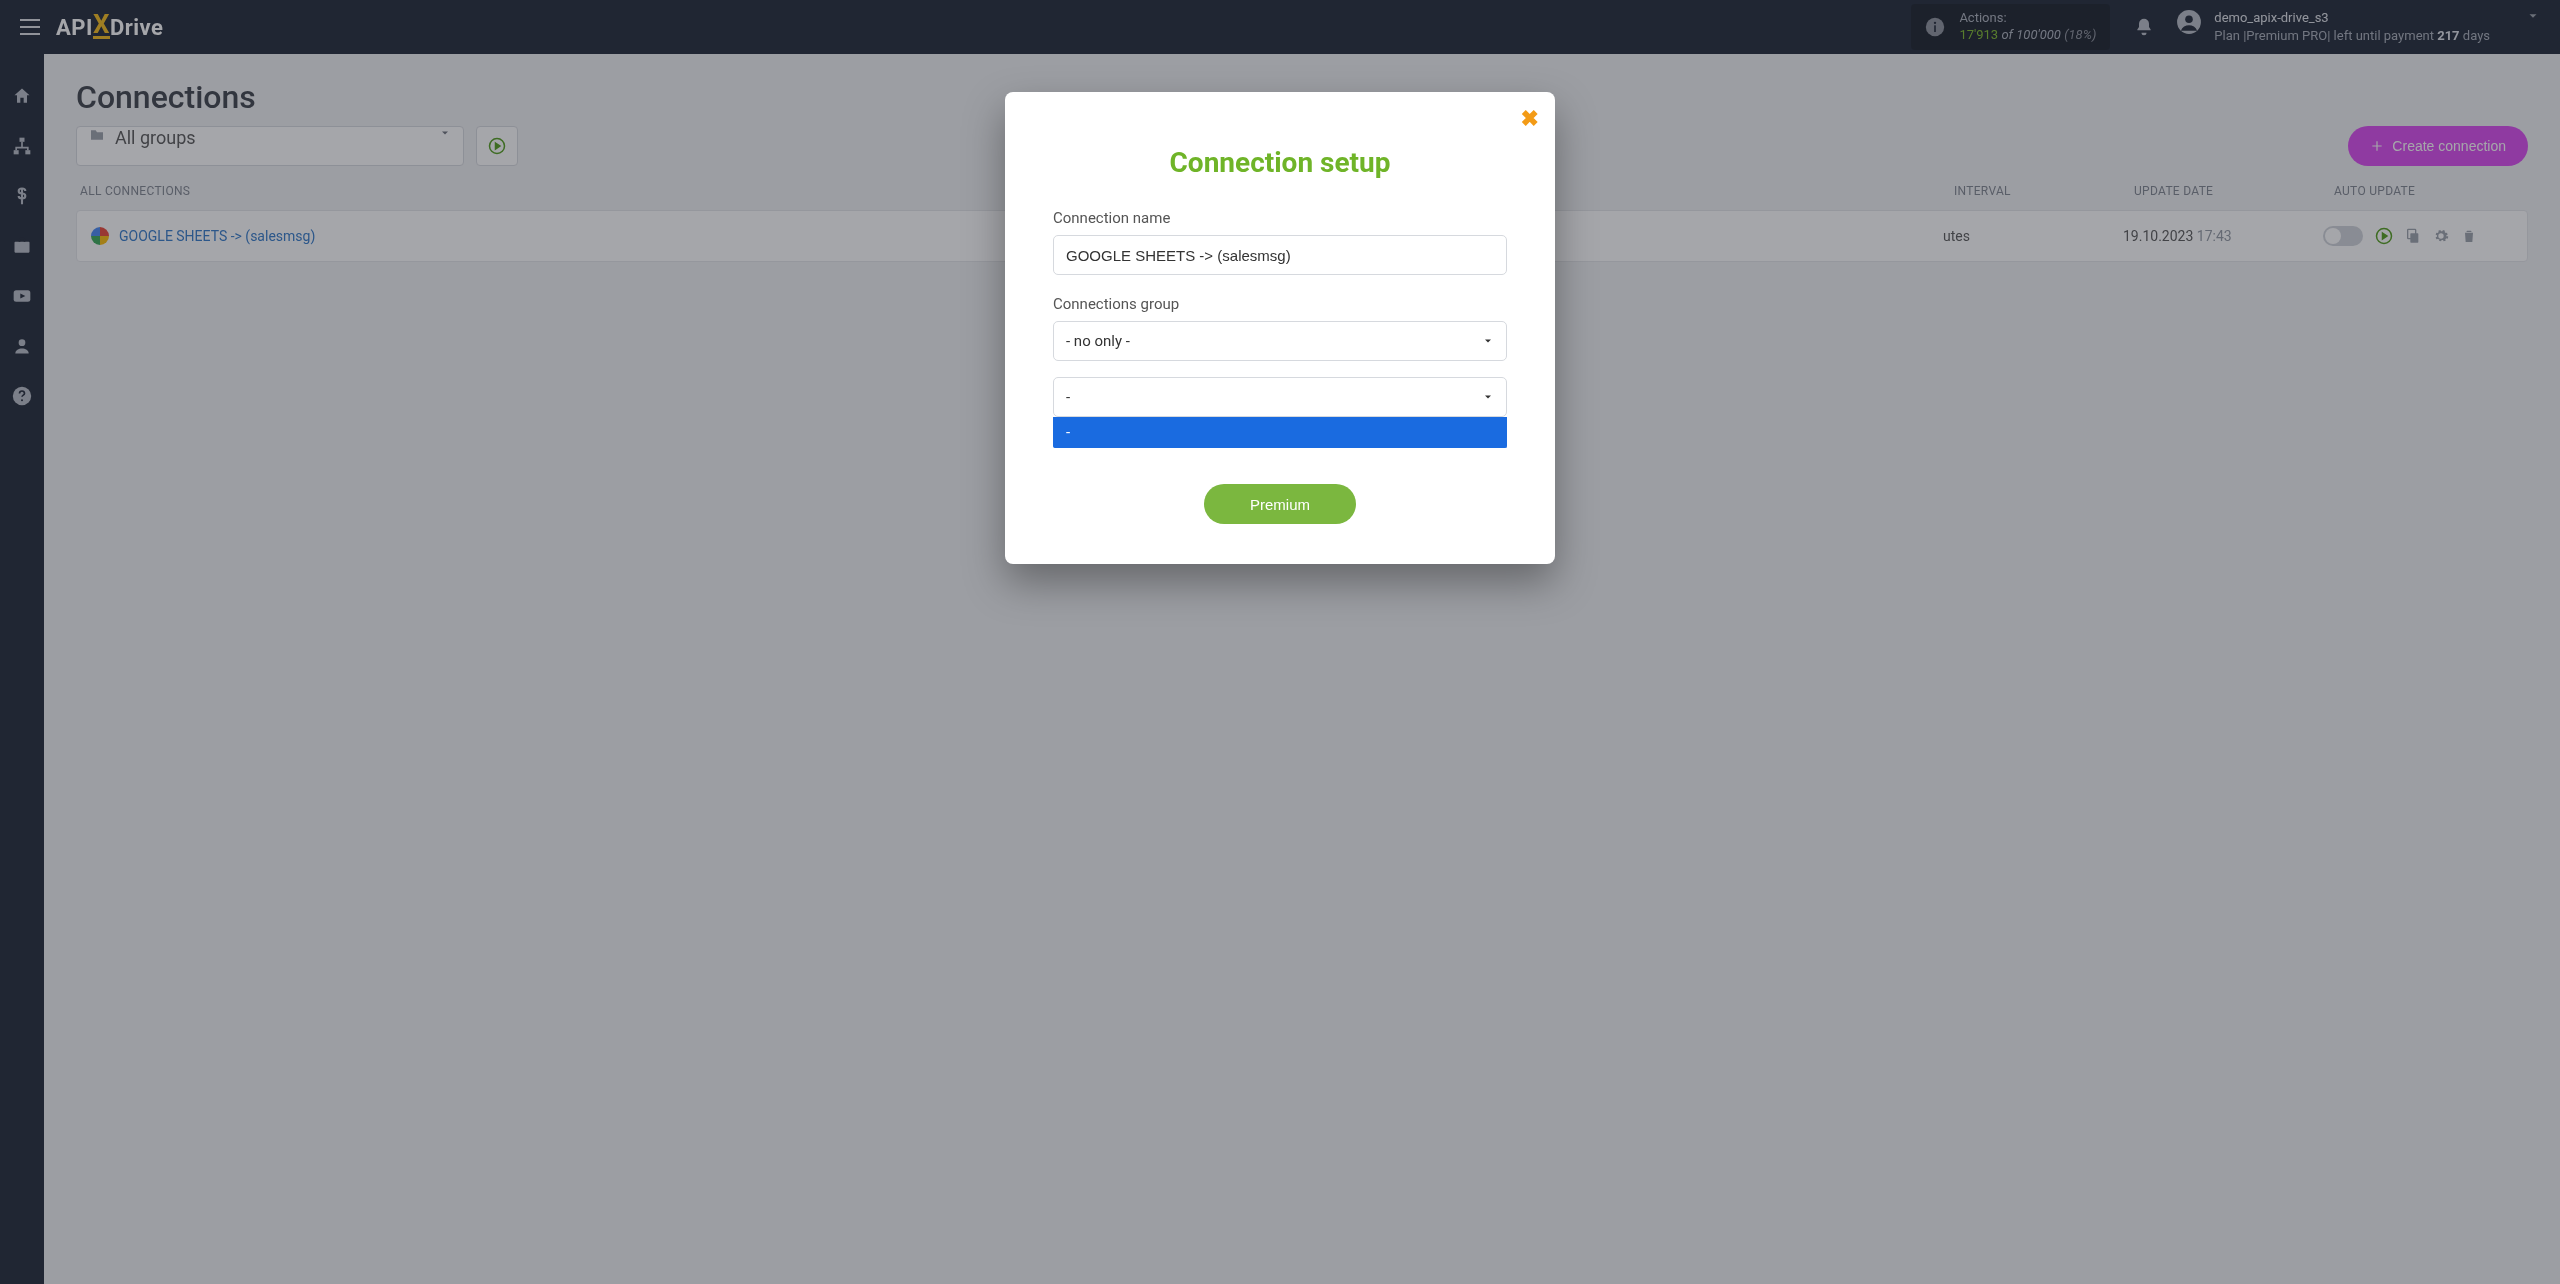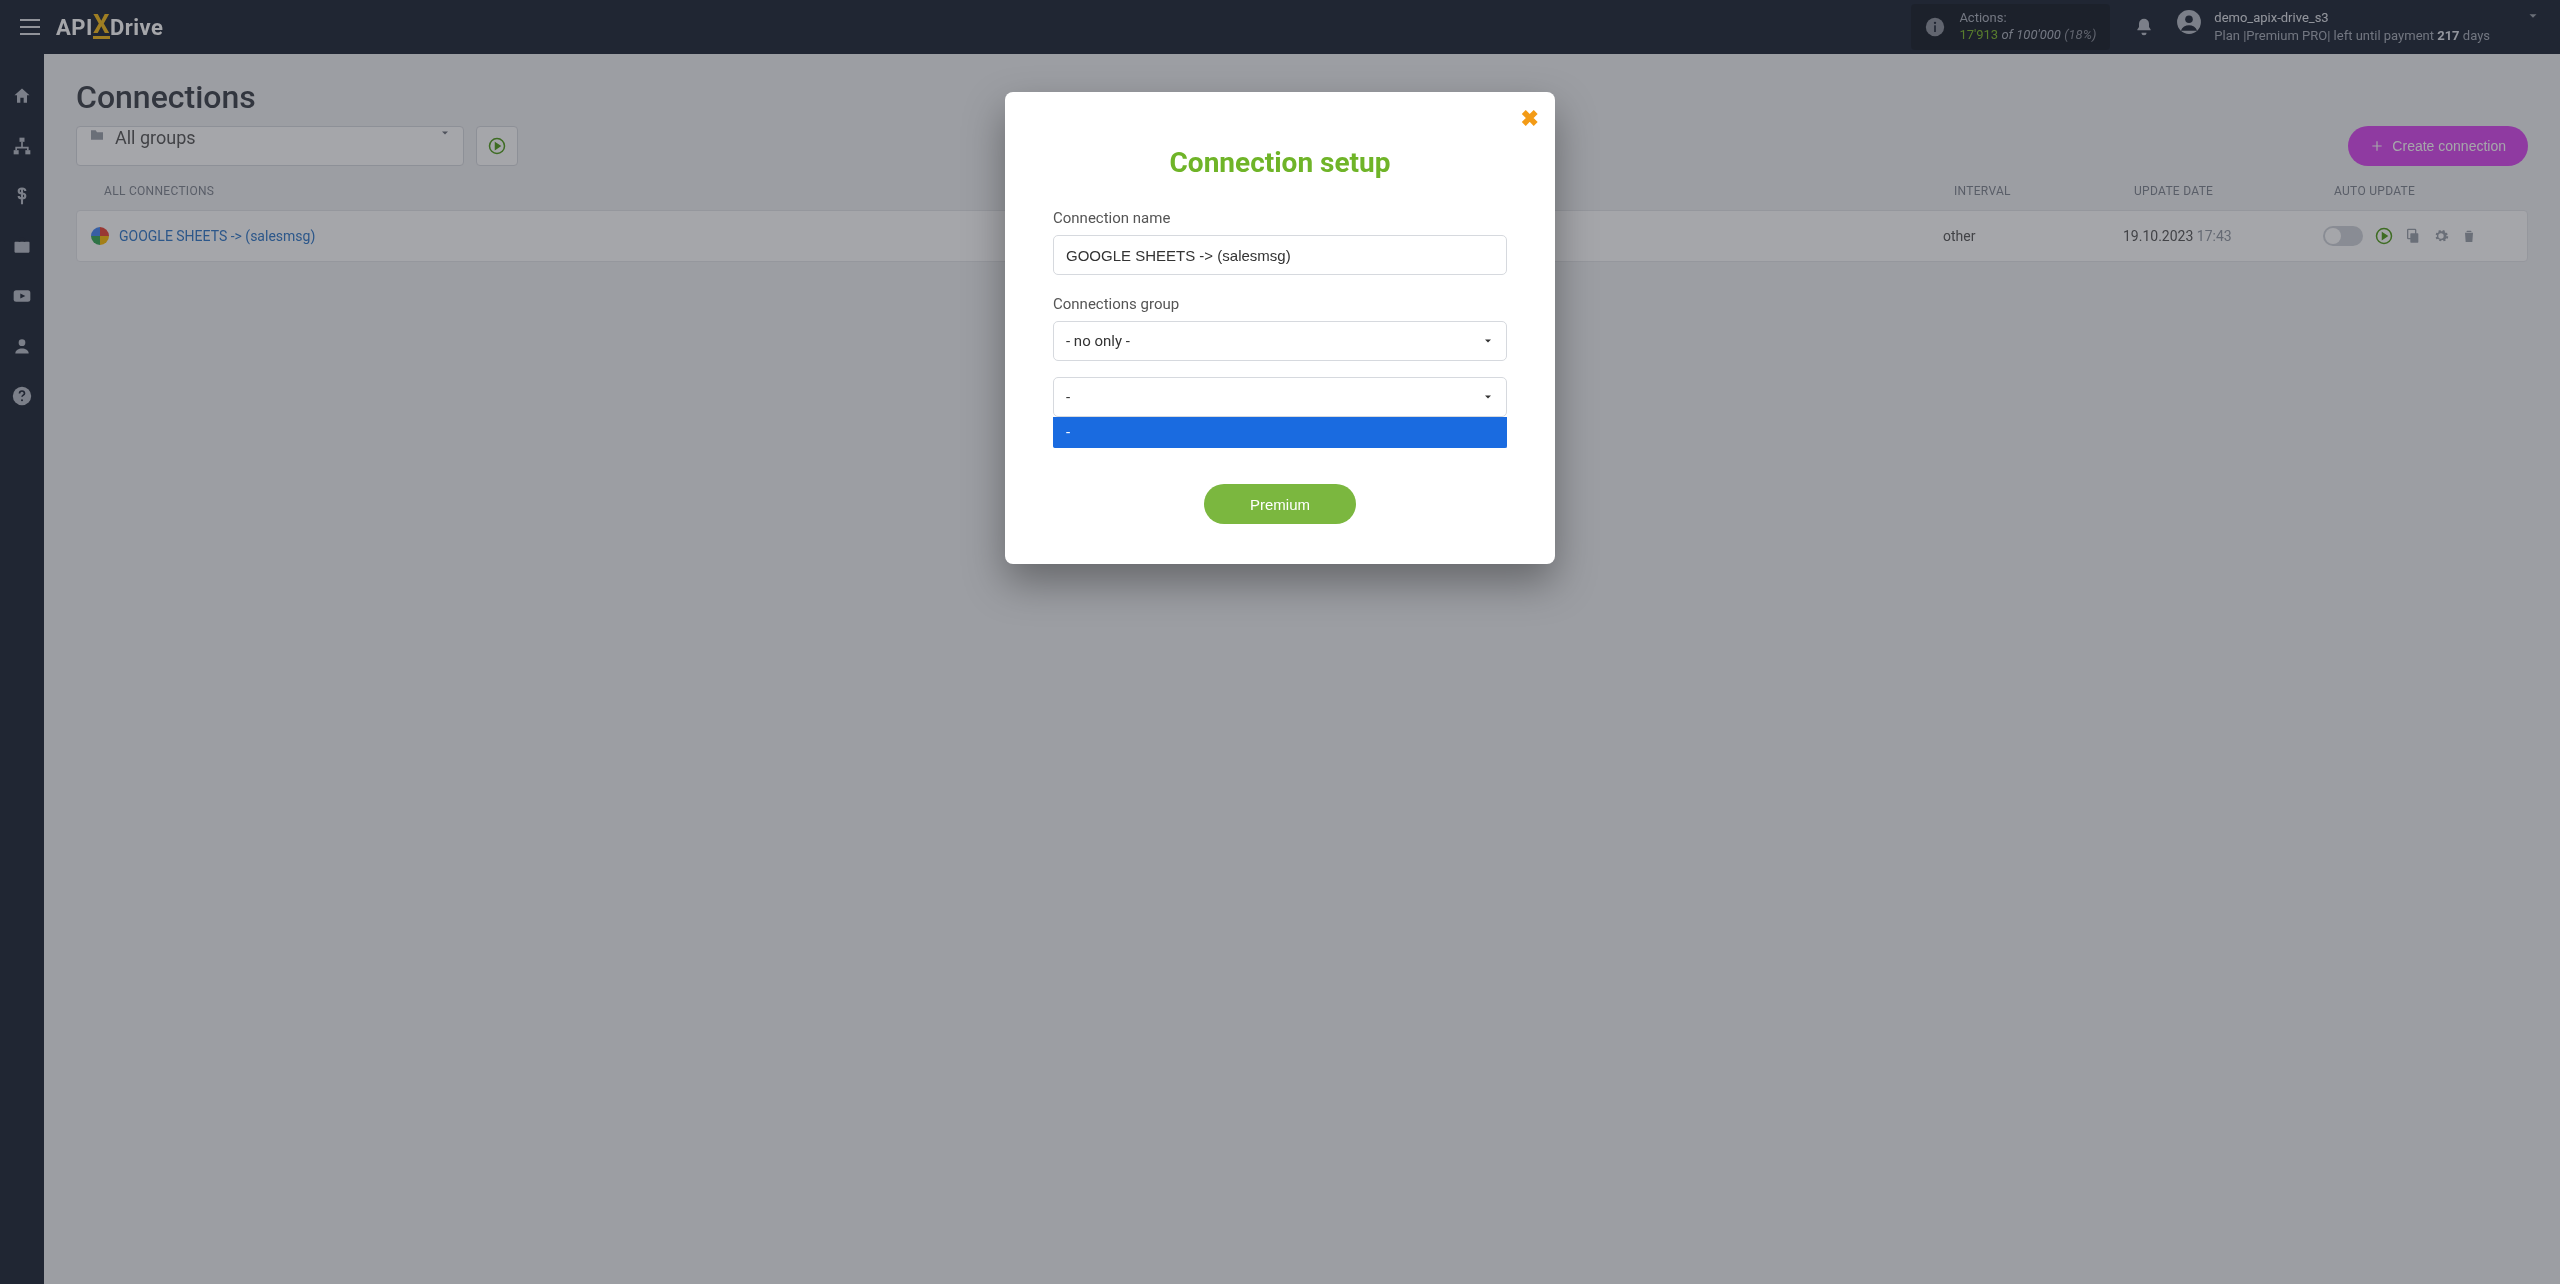--- a/index.html
+++ b/index.html
@@ -42,21 +42,21 @@
 .breadcrumb .cur { color: #555; }
 
 .toolbar { display: flex; align-items: center; gap: 12px; margin-bottom: 18px; }
 .groups-dd { width: 388px; height: 40px; background: #fff; border: 1px solid #d6d9de; border-radius: 4px; display: flex; align-items: flex-start; padding: 0 12px; color: #555; font-size: 18px; position: relative; }
 .groups-dd .folder-ic { color: #9aa0aa; margin-right: 10px; }
 .groups-dd .dd-caret { position: absolute; right: 12px; color: #6a6f78; }
 .play-box { width: 42px; height: 40px; background: #fff; border: 1px solid #d6d9de; border-radius: 4px; display: flex; align-items: center; justify-content: center; color: #4f9c18; }
 .toolbar-spacer { flex: 1; }
 .create-btn { height: 40px; padding: 0 22px; background: #d946ef; color: #fff; border: none; border-radius: 20px; font-size: 14px; display: flex; align-items: center; gap: 8px; cursor: pointer; }
 
-.table-head { display: flex; align-items: flex-start; font-size: 12px; color: #7d838d; letter-spacing: .3px; padding: 0 4px 12px 4px; margin-left: 24px; }
+.table-head { display: flex; align-items: flex-start; font-size: 12px; color: #7d838d; letter-spacing: .3px; padding: 0 4px 12px 4px; }
 .th-name { flex: 1; }
 .th-interval { width: 180px; }
 .th-update { width: 200px; }
 .th-auto { width: 190px; }
 
 .conn-row { background: #fff; border: 1px solid #e3e5e9; border-radius: 4px; height: 52px; display: flex; align-items: center; padding: 0 14px; }
 .conn-row .gico { width: 18px; height: 18px; margin-right: 10px; border-radius: 50%; background: conic-gradient(#ea4335 0 25%, #fbbc05 0 50%, #34a853 0 75%, #4285f4 0); }
 .conn-row .cname { color: #2f77c8; font-size: 14px; flex: 1; }
 .conn-row .interval { width: 180px; color: #555; font-size: 14px; }
 .conn-row .update { width: 200px; color: #555; font-size: 14px; }
@@ -231,21 +231,21 @@
   <div class="table-head">
     <div class="th-name">ALL CONNECTIONS</div>
     <div class="th-interval">INTERVAL</div>
     <div class="th-update">UPDATE DATE</div>
     <div class="th-auto">AUTO UPDATE</div>
   </div>
 
   <div class="conn-row">
     <div class="gico"></div>
     <div class="cname">GOOGLE SHEETS -&gt; (salesmsg)</div>
-    <div class="interval">other</div>
+    <div class="interval">utes</div>
     <div class="update">
       <span>19.10.2023</span>
       <span class="time">17:43</span>
     </div>
     <div class="auto">
       <div class="toggle"></div>
       <span class="row-ic green">
           <svg width="18" height="18" viewBox="0 0 24 24" fill="none" stroke="currentColor" stroke-width="2">
             <circle cx="12" cy="12" r="10"></circle>
             <path d="M10 8l6 4-6 4z" fill="currentColor"></path>

